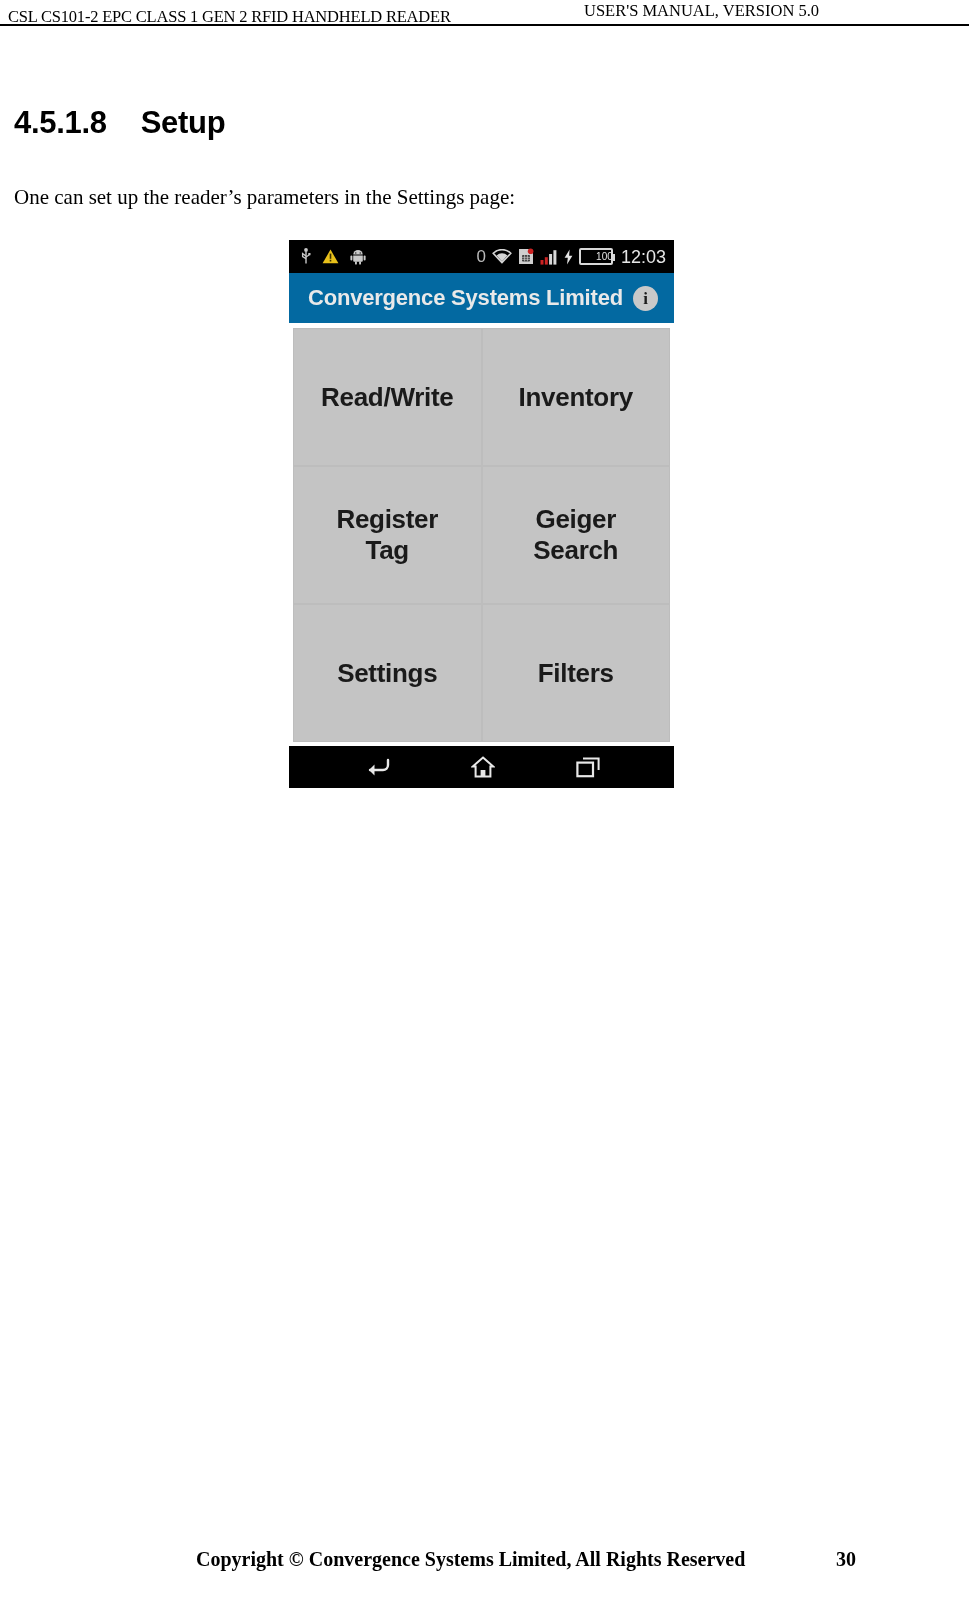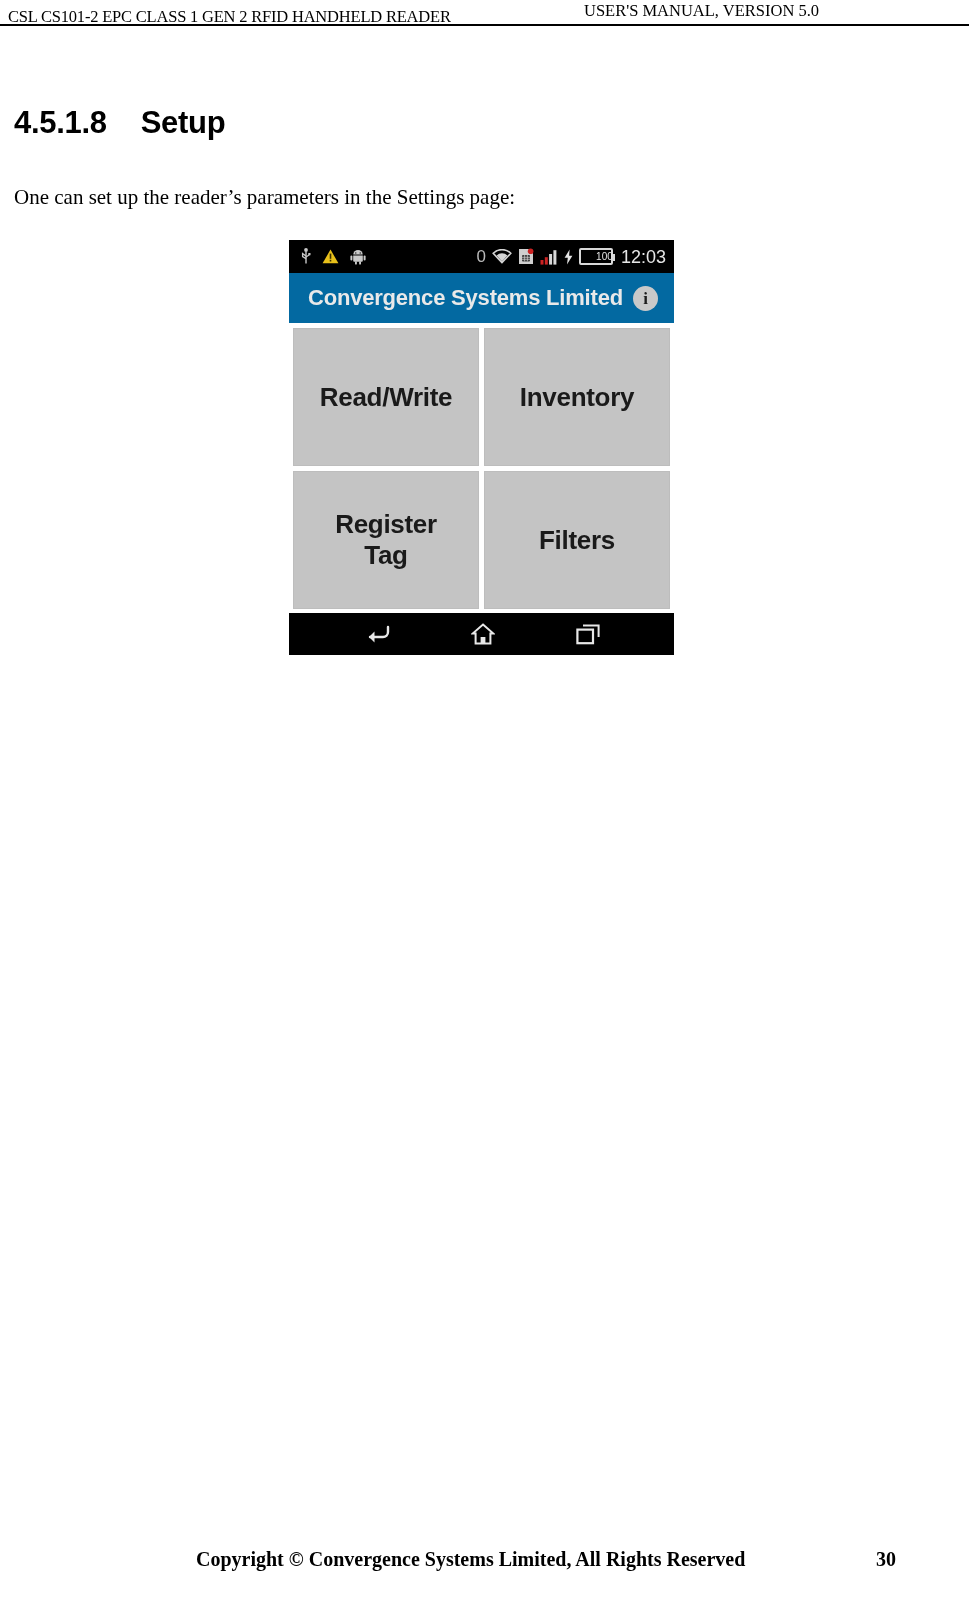--- a/index.html
+++ b/index.html
@@ -187,21 +187,20 @@
     line-height: 1;
   }
 
   
   .btn-grid {
     background: #ffffff;
     padding: 5px 4px 4px 4px;
     display: grid;
     grid-template-columns: 1fr 1fr;
     grid-auto-rows: 138px;
-    gap: 5px;
     box-sizing: border-box;
   }
   .grid-btn {
     background: #c4c4c4;
     display: flex;
     align-items: center;
     justify-content: center;
     text-align: center;
     font-family: "Liberation Sans", sans-serif;
     font-weight: bold;
@@ -226,21 +225,20 @@
   }
   .nav-btn { display: inline-flex; align-items: center; justify-content: center; }
 
   
   .page-footer {
     position: absolute;
     top: 1548px;
     left: 0;
     width: 870px;
     height: 30px;
-    padding-left: 40px;
   }
   .footer-text {
     position: absolute;
     left: 196px;
     top: 0;
     font-family: "Liberation Serif", serif;
     font-weight: bold;
     font-size: 20px;
     white-space: nowrap;
   }
@@ -340,20 +338,23 @@
   <div class="app-titlebar">
     <span class="app-title">Convergence Systems Limited</span>
     <span class="info-badge">i</span>
   </div>
 
   <div class="btn-grid">
     <div class="grid-btn">Read/Write</div>
     <div class="grid-btn">Inventory</div>
     <div class="grid-btn">Register
 Tag</div>
+    <div class="grid-btn">Geiger
+Search</div>
+    <div class="grid-btn">Settings</div>
     <div class="grid-btn">Filters</div>
   </div>
 
   <div class="nav-bar">
     <span class="nav-btn">
       <svg width="26" height="20" viewBox="0 0 26 20">
         <path d="M24 3 v5 a5 5 0 0 1 -5 5 H6" fill="none" stroke="#e8e8e8" stroke-width="2.4" stroke-linecap="round"></path>
         <path d="M10.5 7.5 L5 13 L10.5 18.5 Z" fill="#e8e8e8"></path>
       </svg>
     </span>

